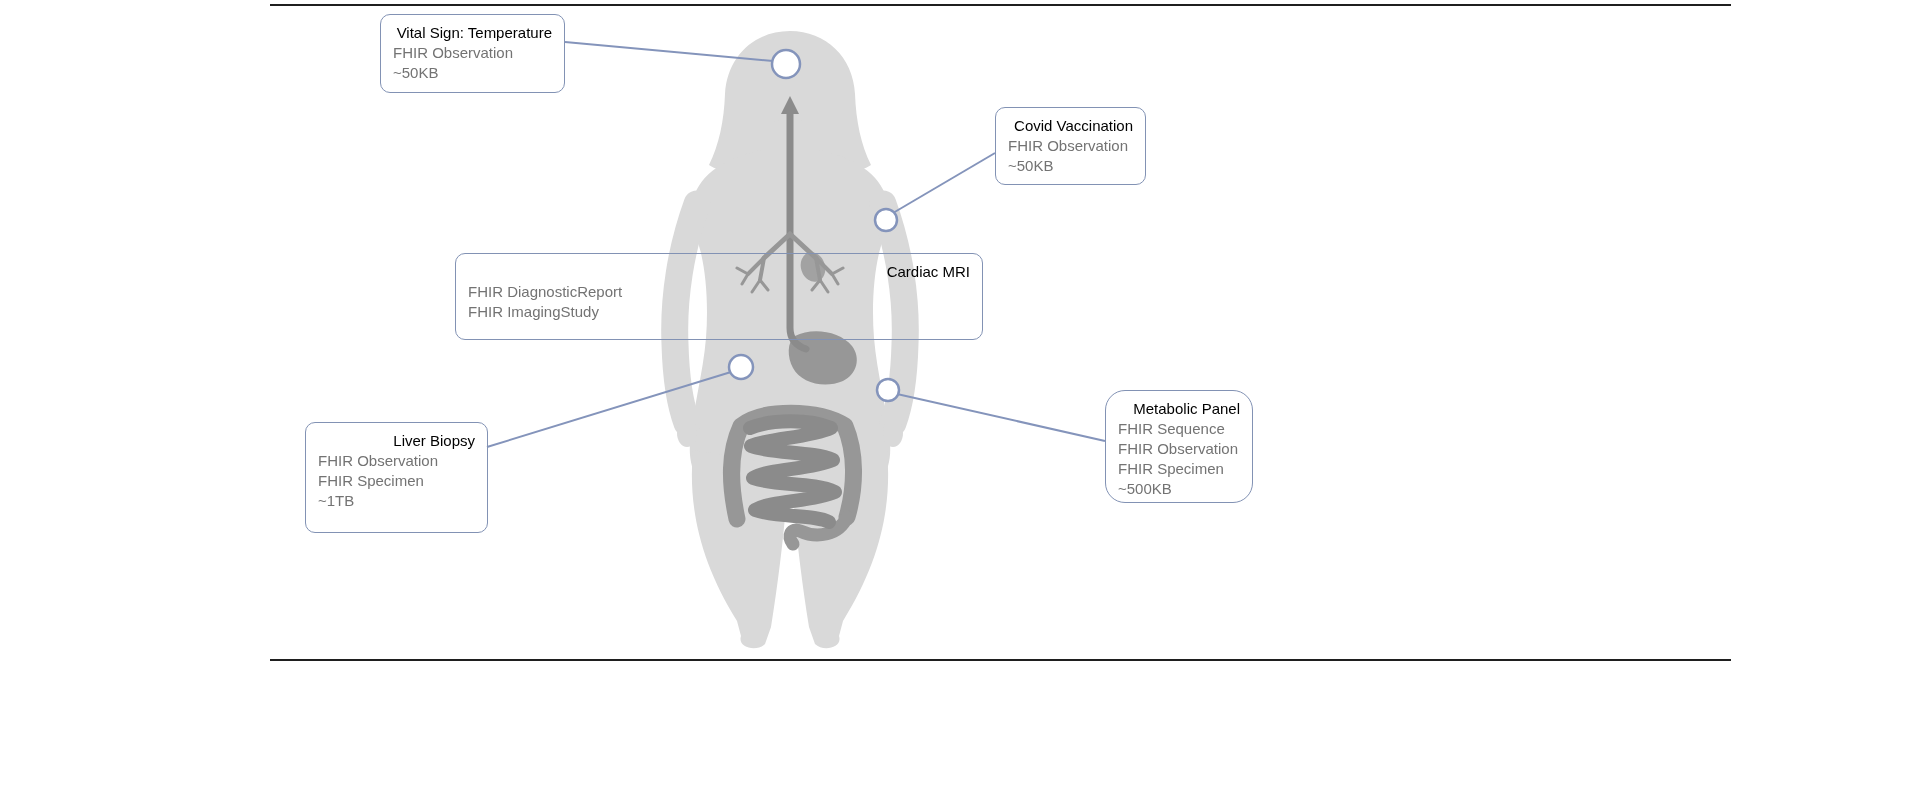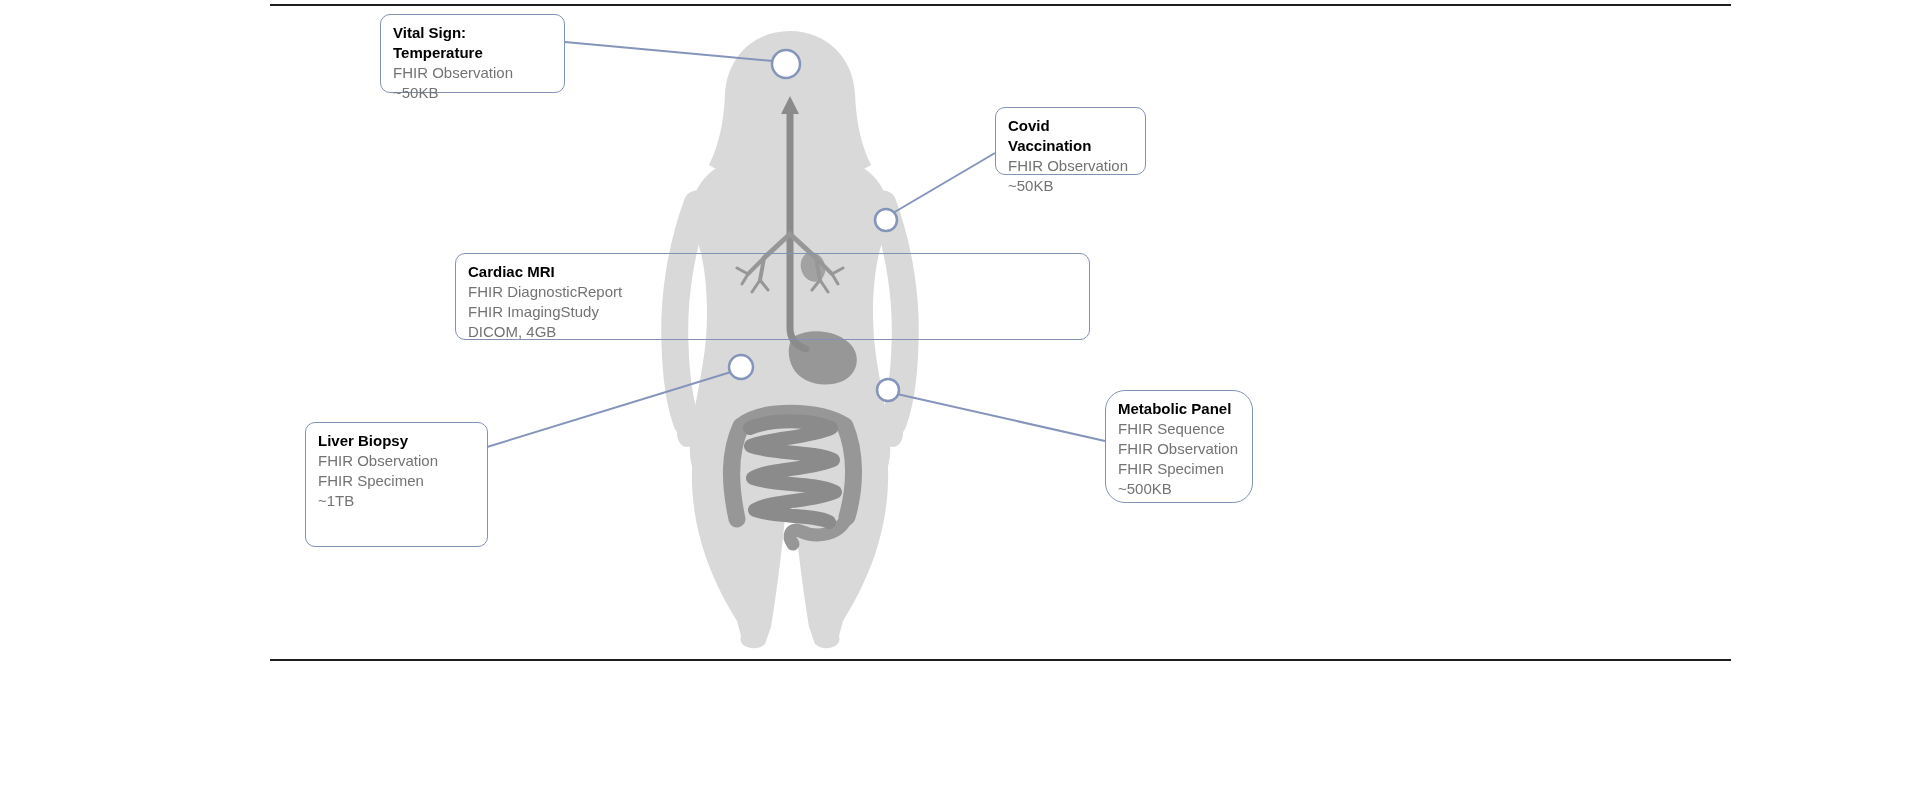--- a/index.html
+++ b/index.html
@@ -31,27 +31,27 @@
 
   
   .callout {
     position:absolute;
     border:1.5px solid var(--box-border,#8292b4);
     border-radius:10px;
     padding:8px 12px;
     font-size:15px; line-height:20px;
     background:transparent;
   }
-  .callout-title { font-weight:bold; color:#000; }
+  .callout-title { font-weight:normal; color:#000;text-align:right; }
   .callout-line { color:#737373; }
 
   #callout-vital-sign-temperature { left:380px; top:14px;  width:185px; height:79px; }
-  #callout-covid-vaccination      { left:995px; top:107px; width:151px; height:68px; }
-  #callout-cardiac-mri            { left:455px; top:253px; width:635px; height:87px; }
-  #callout-liver-biopsy           { left:305px; top:422px; width:183px; height:125px; }
+  #callout-covid-vaccination      { left:995px; top:107px; width:151px; height:78px; }
+  #callout-cardiac-mri            { left:455px; top:253px; width:528px; height:87px; }
+  #callout-liver-biopsy           { left:305px; top:422px; width:183px; height:111px; }
   #callout-metabolic-panel        { left:1105px; top:390px; width:148px; height:113px;border-radius:20px; }
 </style>
 </head>
 <body>
 
 <svg class="scene" viewBox="0 0 1920 808" aria-hidden="true">
 
   <line class="rule" x1="270" y1="5" x2="1731" y2="5"></line>
   <line class="rule" x1="270" y1="660" x2="1731" y2="660"></line>
 
@@ -108,21 +108,20 @@
 <div class="callout" id="callout-covid-vaccination">
   <div class="callout-title">Covid Vaccination</div>
   <div class="callout-line">FHIR Observation</div>
   <div class="callout-line">~50KB</div>
 </div>
 
 <div class="callout" id="callout-cardiac-mri">
   <div class="callout-title">Cardiac MRI</div>
   <div class="callout-line">FHIR DiagnosticReport</div>
   <div class="callout-line">FHIR ImagingStudy</div>
-  <div class="callout-line">DICOM, 4GB</div>
 </div>
 
 <div class="callout" id="callout-liver-biopsy">
   <div class="callout-title">Liver Biopsy</div>
   <div class="callout-line">FHIR Observation</div>
   <div class="callout-line">FHIR Specimen</div>
   <div class="callout-line">~1TB</div>
 </div>
 
 <div class="callout" id="callout-metabolic-panel">

